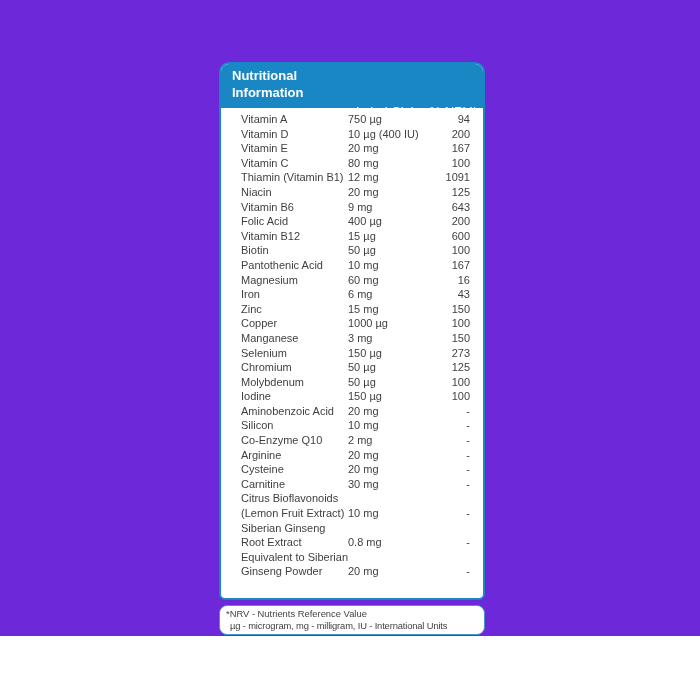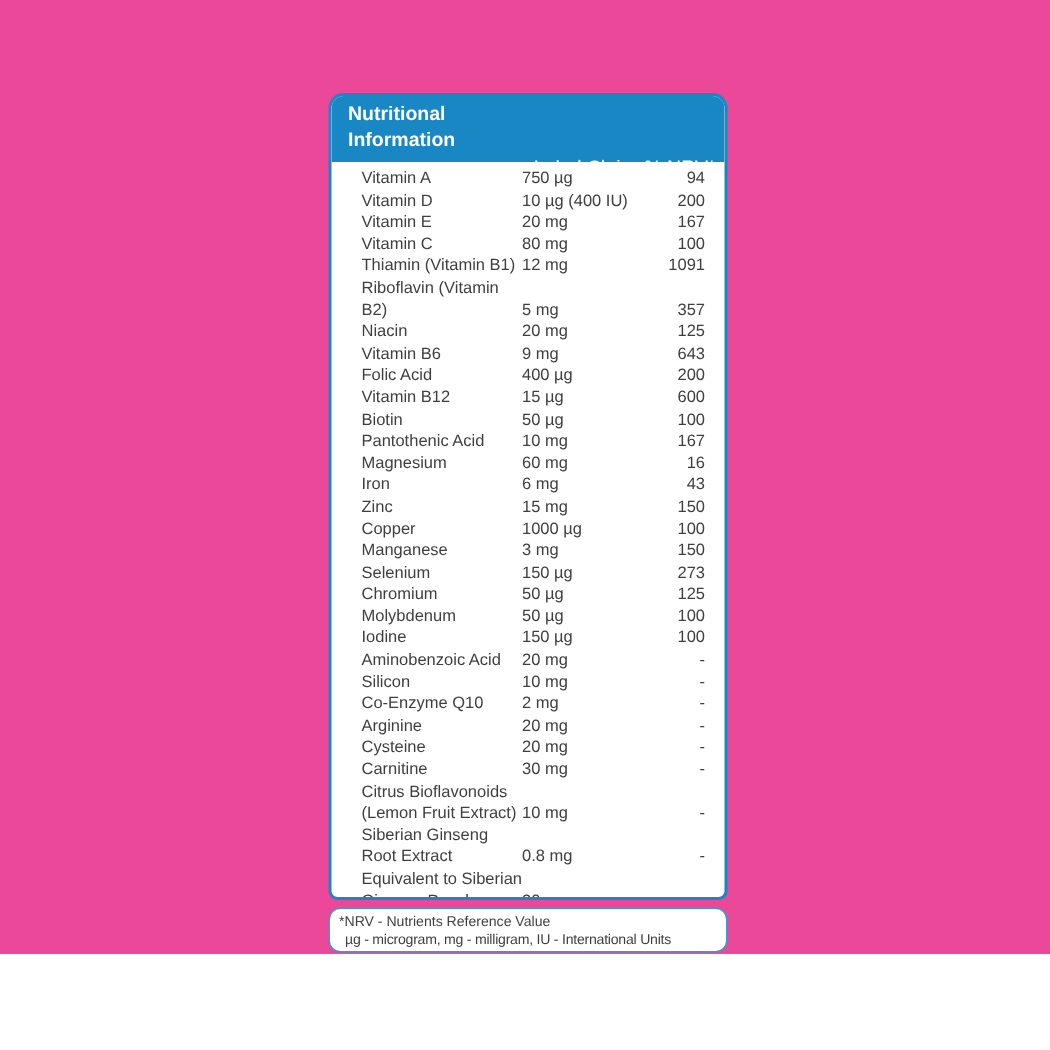--- a/index.html
+++ b/index.html
@@ -3,21 +3,21 @@
 <meta charset="utf-8">
 <style>
   html, body {
     margin: 0; padding: 0;
     background: #ffffff;
     font-family: "Liberation Sans", sans-serif;
   }
   .stage {
     position: relative;
     width: 700px; height: 636px;
-    background: #ec4899;
+    background: #6d28d9;
     overflow: hidden;
   }
   .panel {
     position: absolute;
     left: 219px; top: 62px;
     width: 266px; height: 538px;
     box-sizing: border-box;
     border: 2px solid var(--accent, #1A87C5);
     border-radius: 10px 10px 6px 6px;
     background: #ffffff;
@@ -119,25 +119,20 @@
           <div class="cell name">Vitamin C</div>
           <div class="cell value">80 mg</div>
           <div class="cell nrv">100</div>
         </div>
         <div class="row">
           <div class="cell name">Thiamin (Vitamin B1)</div>
           <div class="cell value">12 mg</div>
           <div class="cell nrv">1091</div>
         </div>
         <div class="row">
-          <div class="cell name">Riboflavin (Vitamin B2)</div>
-          <div class="cell value">5 mg</div>
-          <div class="cell nrv">357</div>
-        </div>
-        <div class="row">
           <div class="cell name">Niacin</div>
           <div class="cell value">20 mg</div>
           <div class="cell nrv">125</div>
         </div>
         <div class="row">
           <div class="cell name">Vitamin B6</div>
           <div class="cell value">9 mg</div>
           <div class="cell nrv">643</div>
         </div>
         <div class="row">

